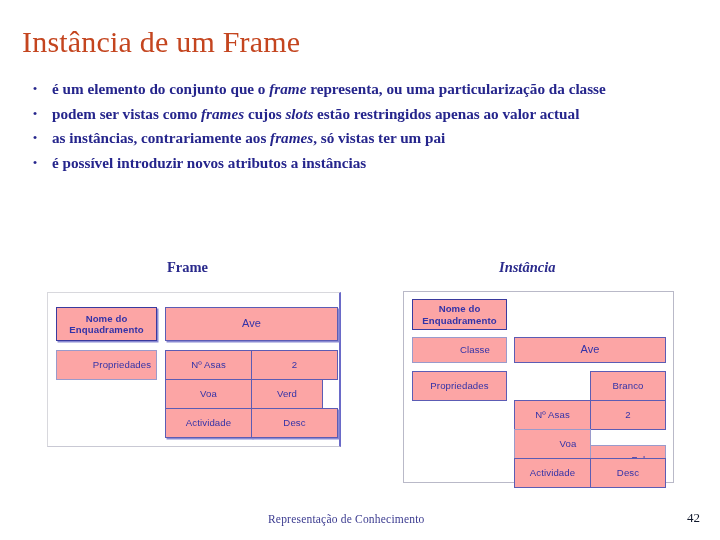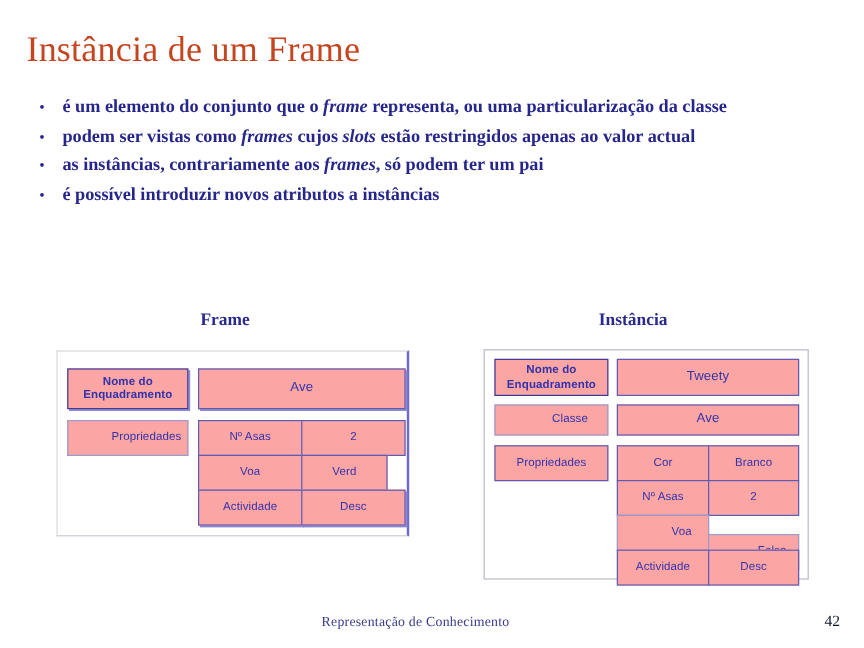--- a/index.html
+++ b/index.html
@@ -64,21 +64,21 @@
   
   .diagram-heading {
     position: absolute;
     color: #2A2A8C;
     font-weight: bold;
     font-size: 14.5px;
     font-family: "Liberation Serif", "DejaVu Serif", serif;
     white-space: nowrap;
   }
   #frame-heading    { left: 167px; top: 259px; }
-  #instance-heading { left: 499px; top: 259px; }
+  #instance-heading { left: 499px; top: 259px; font-style: italic; }
 
   
   .diagram-box {
     position: absolute;
     background: #ffffff;
     border: 1px solid #d8d8dd;
     box-sizing: border-box;
   }
   #frame-diagram {
     left: 47px;
@@ -133,21 +133,21 @@
     <span class="bullet-text"><span>é um elemento do conjunto que o </span><i>frame</i><span> representa, ou uma particularização da classe</span></span>
   </div>
 
   <div class="bullet-row">
     <span class="bullet-mark">•</span>
     <span class="bullet-text"><span>podem ser vistas como </span><i>frames</i><span> cujos </span><i>slots</i><span> estão restringidos apenas ao valor actual</span></span>
   </div>
 
   <div class="bullet-row">
     <span class="bullet-mark">•</span>
-    <span class="bullet-text nojustify"><span>as instâncias, contrariamente aos </span><i>frames</i><span>, só podem ter um pai</span></span>
+    <span class="bullet-text nojustify"><span>as instâncias, contrariamente aos </span><i>frames</i><span>, só vistas ter um pai</span></span>
   </div>
 
   <div class="bullet-row">
     <span class="bullet-mark">•</span>
     <span class="bullet-text nojustify">é possível introduzir novos atributos a instâncias</span>
   </div>
 
 </div>
 
 <div class="diagram-heading" id="frame-heading">Frame</div>
@@ -175,28 +175,26 @@
 
 </div>
 
 <div class="diagram-box" id="instance-diagram">
 
   <div class="cell bold" style="left:8px; top:7px; width:95px; height:31px; flex-direction:column;">
     <span class="two-line">Nome do</span>
     <span class="two-line">Enquadramento</span>
   </div>
 
-  <div class="cell big thin" style="left:110px; top:7px; width:152px; height:31px;">Tweety</div>
 
   <div class="cell faint" style="left:8px; top:45px; width:95px; height:26px;">Classe</div>
   <div class="cell big thin" style="left:110px; top:45px; width:152px; height:26px;">Ave</div>
 
   <div class="cell thin" style="left:8px; top:79px; width:95px; height:30px;">Propriedades</div>
 
-  <div class="cell thin" style="left:110px; top:79px; width:77px; height:30px;">Cor</div>
   <div class="cell thin" style="left:186px; top:79px; width:76px; height:30px;">Branco</div>
 
   <div class="cell thin" style="left:110px; top:108px; width:77px; height:30px;">Nº Asas</div>
   <div class="cell thin" style="left:186px; top:108px; width:76px; height:30px;">2</div>
 
   <div class="cell faint" style="left:110px; top:137px; width:77px; height:30px;">Voa</div>
   <div class="cell faint" style="left:186px; top:153px; width:76px; height:30px;">Falso</div>
 
   <div class="cell thin" style="left:110px; top:166px; width:77px; height:30px;">Actividade</div>
   <div class="cell thin" style="left:186px; top:166px; width:76px; height:30px;">Desc</div>

